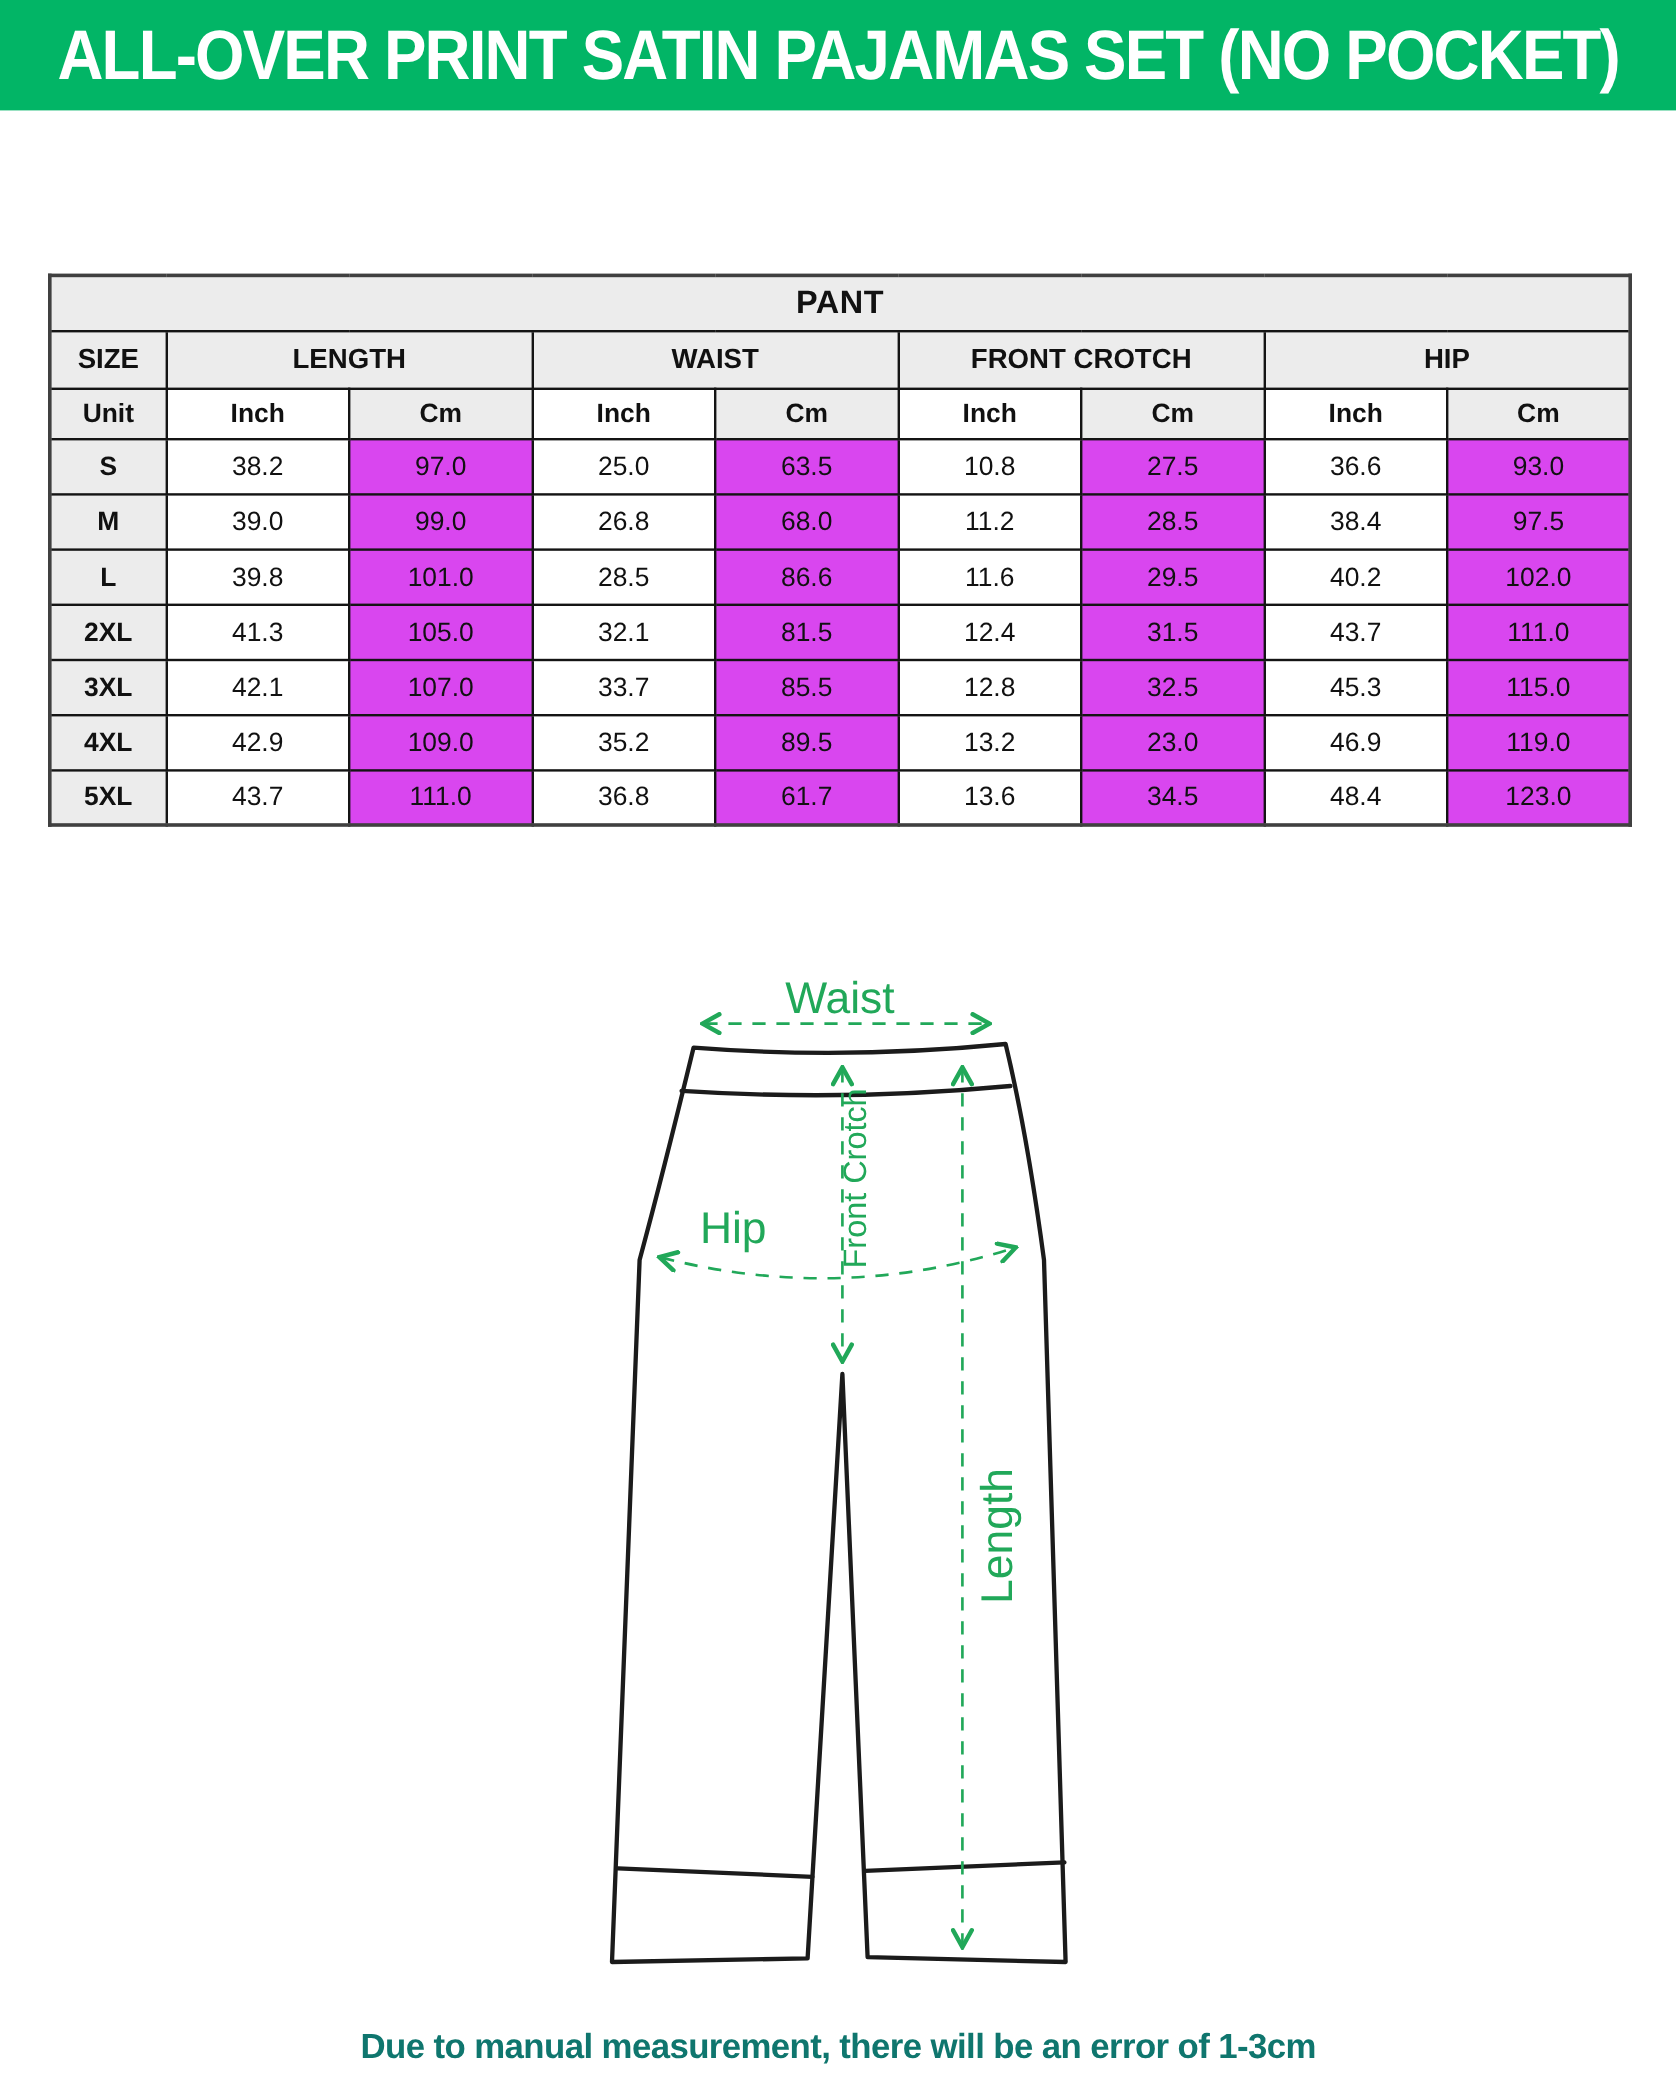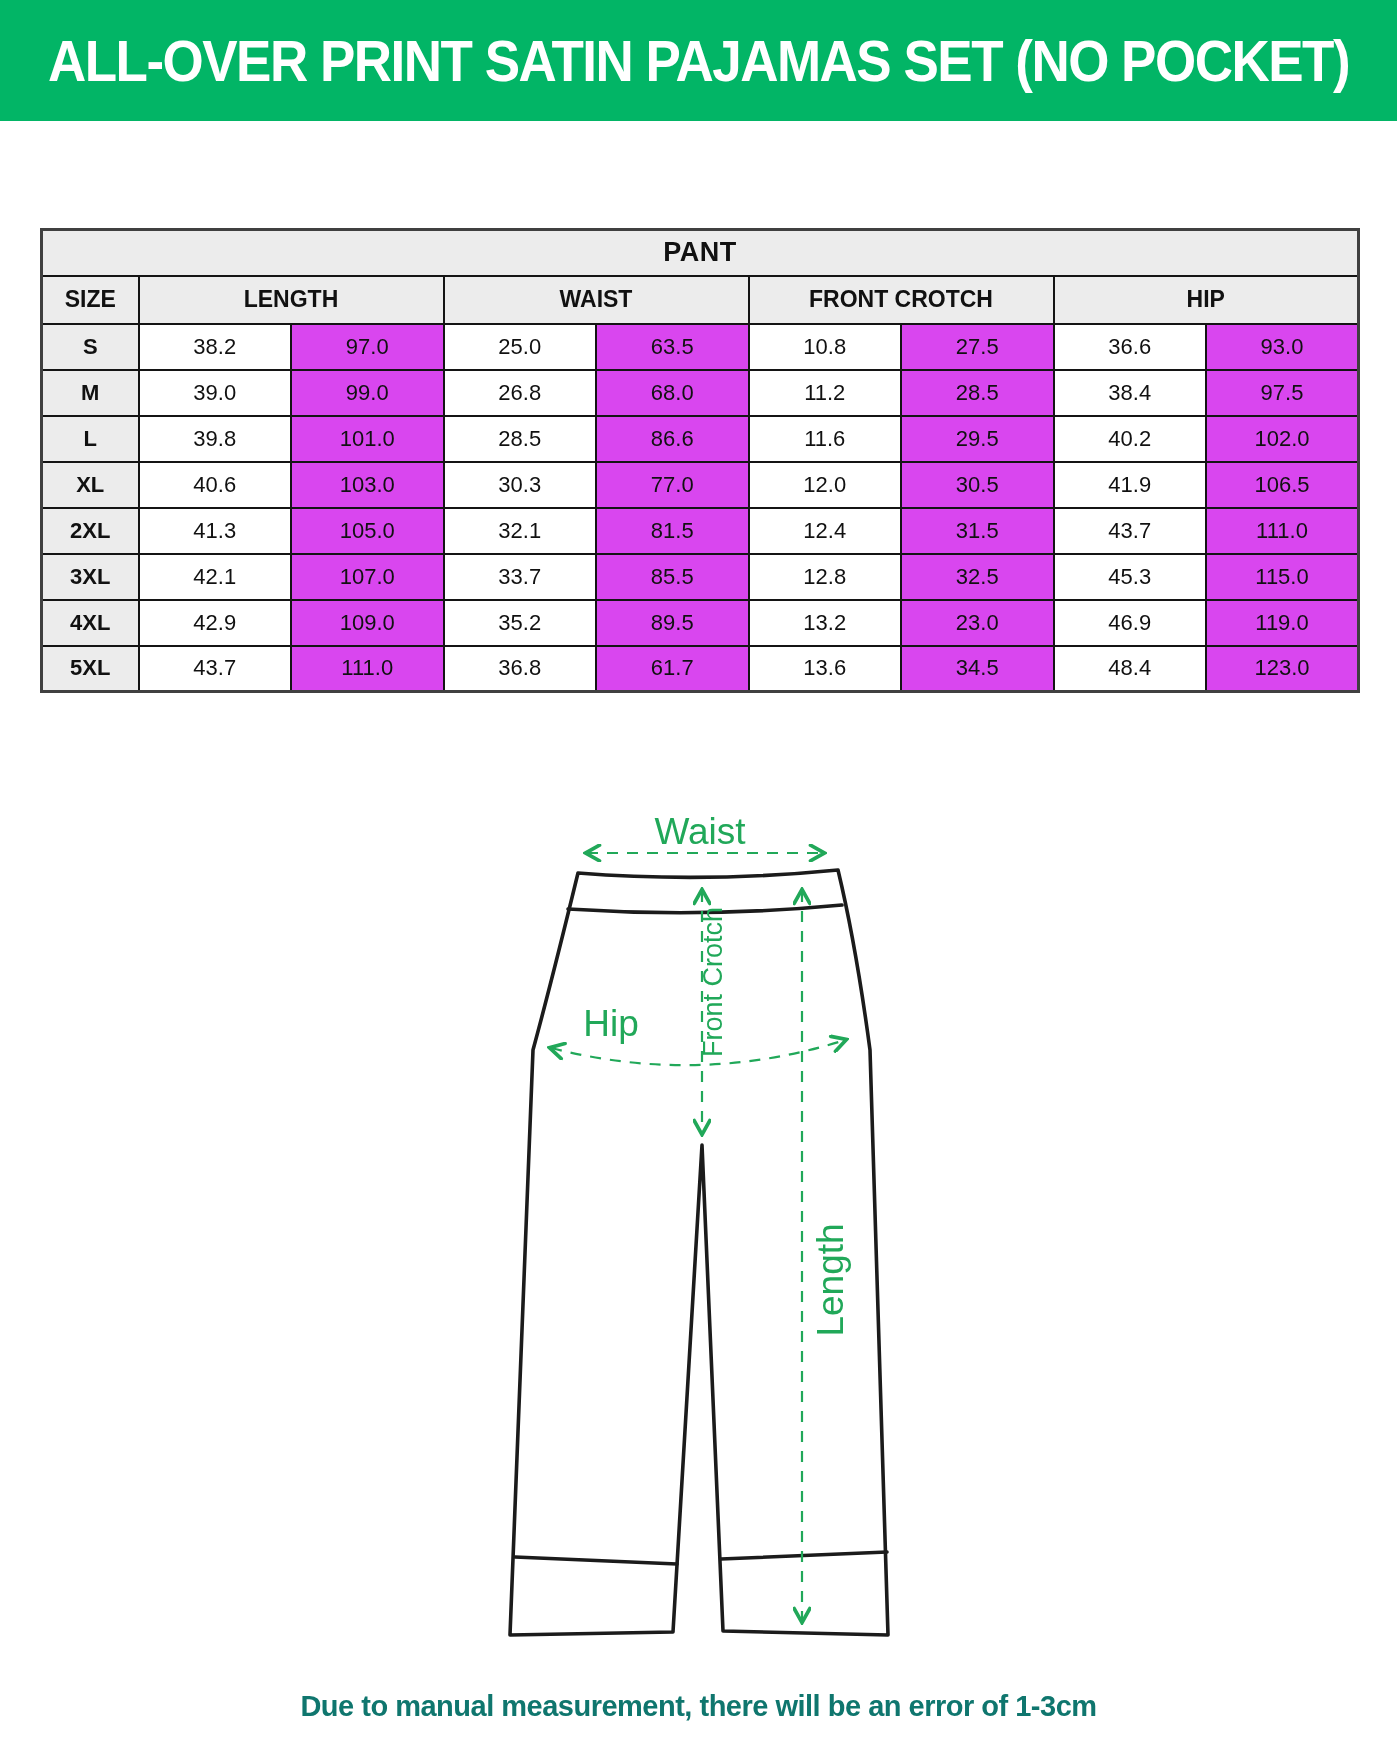--- a/index.html
+++ b/index.html
@@ -7,21 +7,21 @@
   body {
     width: 1397px; height: 1749px;
     position: relative;
     background: #ffffff;
     font-family: "Liberation Sans", sans-serif;
     overflow: hidden;
   }
   
   .banner {
     position: absolute; top: 0; left: 0;
-    width: 1397px; height: 121px;
+    width: 1397px; height: 92px;
     background: #02b566;
     display: flex; align-items: center; justify-content: center;
   }
   .banner h1 {
     margin: 0;
     color: #ffffff;
     font-size: 53px;
     font-weight: bold;
     letter-spacing: -1.5px;
     white-space: nowrap;
@@ -93,20 +93,31 @@
     <tr class="title-row">
       <th colspan="9" class="gray">PANT</th>
     </tr>
     <tr class="group-row">
       <th class="gray">SIZE</th>
       <th colspan="2" class="gray">LENGTH</th>
       <th colspan="2" class="gray">WAIST</th>
       <th colspan="2" class="gray">FRONT CROTCH</th>
       <th colspan="2" class="gray">HIP</th>
     </tr>
+    <tr class="unit-row">
+      <td class="gray">Unit</td>
+      <td>Inch</td>
+      <td class="gray">Cm</td>
+      <td>Inch</td>
+      <td class="gray">Cm</td>
+      <td>Inch</td>
+      <td class="gray">Cm</td>
+      <td>Inch</td>
+      <td class="gray">Cm</td>
+    </tr>
   </thead>
   <tbody>
       <tr>
         <td class="c-size">S</td>
         <td>38.2</td>
         <td class="c-gray">97.0</td>
         <td>25.0</td>
         <td class="c-gray">63.5</td>
         <td>10.8</td>
         <td class="c-gray">27.5</td>
@@ -129,31 +140,20 @@
         <td>39.8</td>
         <td class="c-gray">101.0</td>
         <td>28.5</td>
         <td class="c-gray">86.6</td>
         <td>11.6</td>
         <td class="c-gray">29.5</td>
         <td>40.2</td>
         <td class="c-gray">102.0</td>
       </tr>
       <tr>
-        <td class="c-size">XL</td>
-        <td>40.6</td>
-        <td class="c-gray">103.0</td>
-        <td>30.3</td>
-        <td class="c-gray">77.0</td>
-        <td>12.0</td>
-        <td class="c-gray">30.5</td>
-        <td>41.9</td>
-        <td class="c-gray">106.5</td>
-      </tr>
-      <tr>
         <td class="c-size">2XL</td>
         <td>41.3</td>
         <td class="c-gray">105.0</td>
         <td>32.1</td>
         <td class="c-gray">81.5</td>
         <td>12.4</td>
         <td class="c-gray">31.5</td>
         <td>43.7</td>
         <td class="c-gray">111.0</td>
       </tr>

